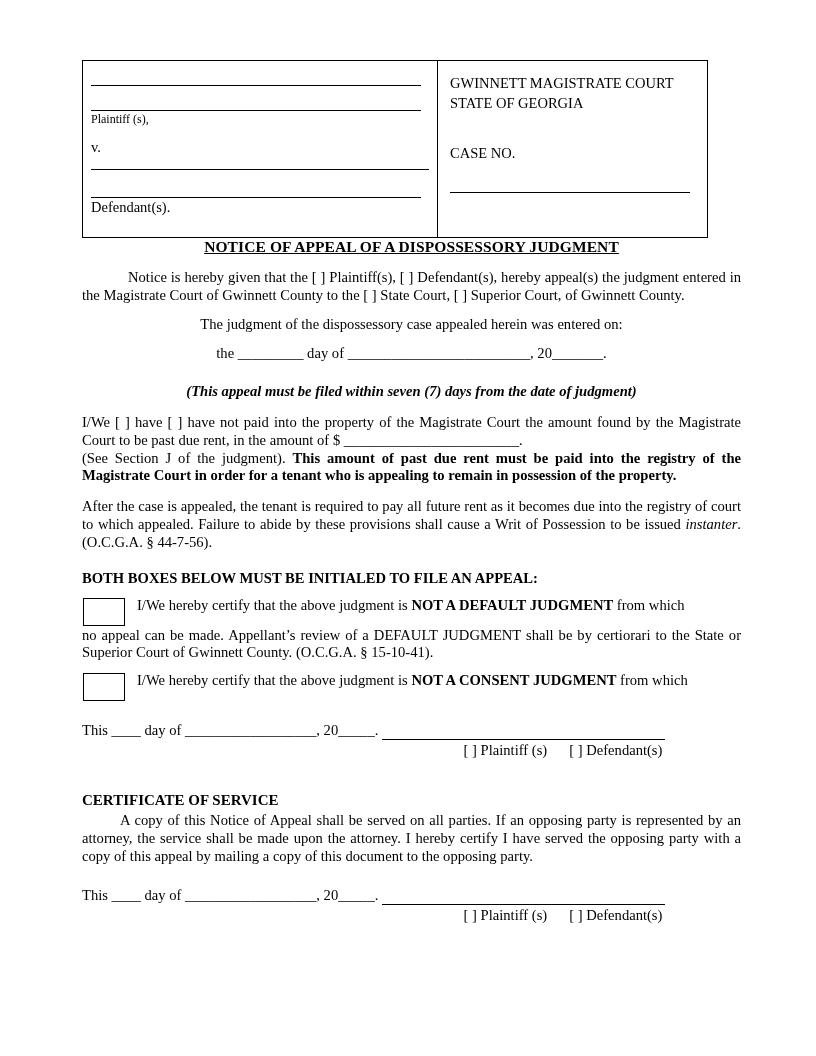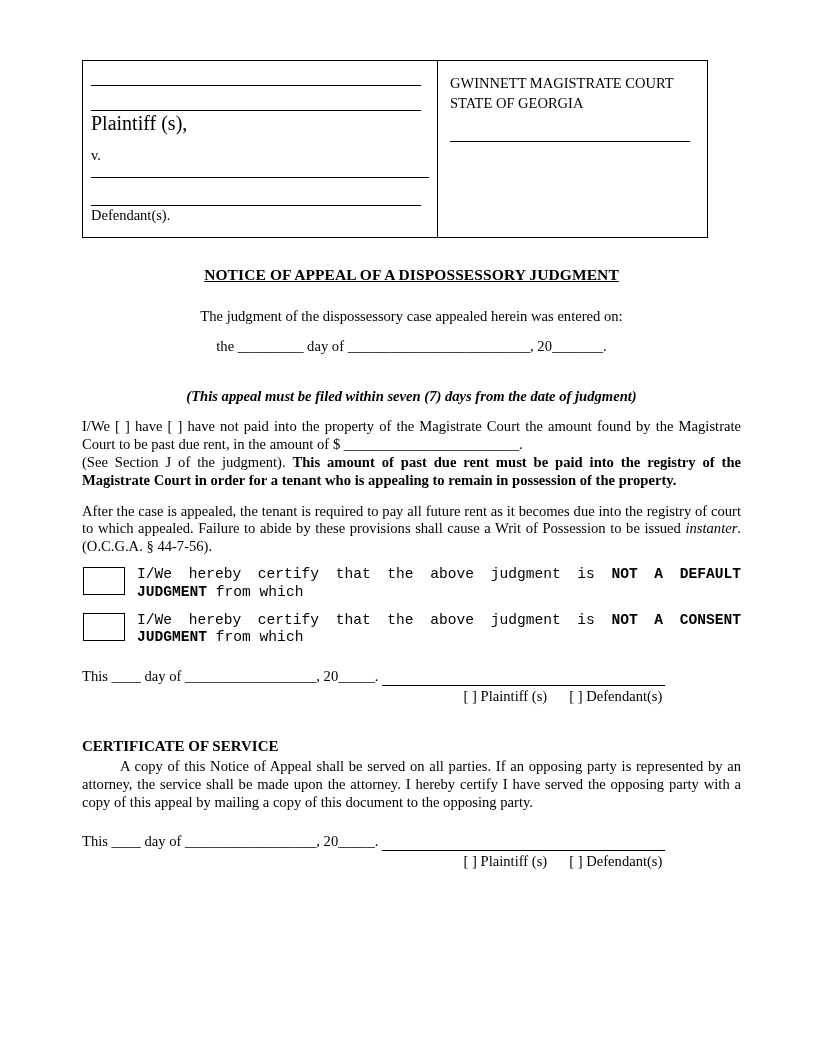--- a/index.html
+++ b/index.html
@@ -46,35 +46,35 @@
     font-size: 14.5px;
     line-height: 1.35;
   }
   .rule {
     border-bottom: 1px solid #000;
     height: 0;
     margin: 0;
   }
   .cl-line1 { width: 330px; margin-top: 10px; }
   .cl-line2 { width: 330px; margin-top: 24px; }
-  .cl-label { margin-top: 1px; font-size: 20px; }
+  .cl-label { margin-top: 1px; font-size: 12px; }
   .cl-v { margin-top: 12px; font-size: 14.5px; }
   .cl-line3 { width: 338px; margin-top: 13px; }
   .cl-line4 { width: 330px; margin-top: 27px; }
   .cl-label2 { margin-top: 1px; font-size: 14.5px; }
   .cr-caseno { margin-top: 31px; }
   .cr-line { width: 240px; margin-top: 28px; border-bottom: 1px solid #000; height: 0; }
 
   
   h1.doc-title {
     text-align: center;
     font-size: 15.5px;
     font-weight: bold;
     text-decoration: underline;
-    margin: 28px 0 0 0;
+    margin: 0 0 0 0;
     letter-spacing: 0.1px;
   }
 
   
   p {
     margin: 0;
     font-size: 14.6px;
     line-height: 1.22;
     text-align: justify;
   }
@@ -84,35 +84,34 @@
   .ital { font-style: italic; }
 
   .judg-line1 { text-align: center; margin-top: 11px; }
   .judg-line2 { text-align: center; margin-top: 12px; }
 
   .warn {
     text-align: center;
     font-weight: bold;
     font-style: italic;
     font-size: 14.6px;
-    margin-top: 32px;
+    margin-top: 20px;
   }
 
   .sec-head {
     font-weight: bold;
     font-size: 14.6px;
     margin-top: 18px;
   }
 
   
   .initial-row {
     display: flex;
     align-items: flex-start;
     margin-top: 10px;
-    font-family: Liberation Mono, monospace;
   }
   .initial-box {
     width: 40px;
     height: 26px;
     border: 1px solid #000;
     flex: 0 0 auto;
     margin-left: 1px;
     margin-top: 1px;
   }
   .initial-text {
@@ -164,45 +163,49 @@
       <div class="rule cl-line2"></div>
       <div class="cl-label">Plaintiff (s),</div>
       <div class="cl-v">v.</div>
       <div class="rule cl-line3"></div>
       <div class="rule cl-line4"></div>
       <div class="cl-label2">Defendant(s).</div>
     </div>
     <div class="caption-right">
       <div>GWINNETT MAGISTRATE COURT</div>
       <div>STATE OF GEORGIA</div>
+      <div class="cr-caseno">CASE NO.</div>
       <div class="cr-line"></div>
     </div>
   </div>
 
   <h1 class="doc-title">NOTICE OF APPEAL OF A DISPOSSESSORY JUDGMENT</h1>
 
   <div class="spacer-md"></div>
+  <p class="para-indent">Notice is hereby given that the [  ] Plaintiff(s), [  ] Defendant(s), hereby appeal(s) the judgment entered in the Magistrate Court of Gwinnett County to the [  ] State Court, [  ] Superior Court, of Gwinnett County.</p>
 
   <p class="judg-line1">The judgment of the dispossessory case appealed herein was entered on:</p>
   <p class="judg-line2">the _________ day of _________________________, 20_______.</p>
 
   <p class="warn">(This appeal must be filed within seven (7) days from the date of judgment)</p>
 
   <div class="spacer-md"></div>
   <p>I/We  [  ]  have  [  ]  have  not  paid  into  the  property  of  the  Magistrate  Court  the  amount  found  by  the Magistrate Court to be past due rent, in the amount of $ ________________________.</p>
   <p><span>(See Section J of the judgment). </span><span class="bold">This amount of past due rent must be paid into the registry of the Magistrate Court in order for a tenant who is appealing to remain in possession of the property.</span></p>
 
   <div class="spacer-md"></div>
   <p><span>After the case is appealed, the tenant is required to pay all future rent as it becomes due into the registry of court to which appealed.  Failure to abide by these provisions shall cause a Writ of Possession to be issued </span><span class="ital">instanter</span><span>. (O.C.G.A. § 44-7-56).</span></p>
 
+  <div class="sec-head">BOTH BOXES BELOW MUST BE INITIALED TO FILE AN APPEAL:</div>
 
   <div class="initial-row">
     <div class="initial-box"></div>
     <div class="initial-text"><span>I/We hereby certify that the above judgment is </span><span class="bold">NOT A DEFAULT JUDGMENT</span><span> from which</span></div>
   </div>
+  <div class="cont-text">no appeal can be made. Appellant’s review of a DEFAULT JUDGMENT shall be by certiorari to the State or Superior Court of Gwinnett County. (O.C.G.A. § 15-10-41).</div>
 
   <div class="initial-row">
     <div class="initial-box"></div>
     <div class="initial-text"><span>I/We hereby certify that the above judgment is </span><span class="bold">NOT A CONSENT JUDGMENT</span><span> from which</span></div>
   </div>
 
   <div class="sig-row">
     <div class="sig-left">This ____ day of __________________, 20_____.</div>
     <div class="sig-right">
       <div class="sig-line"></div>

